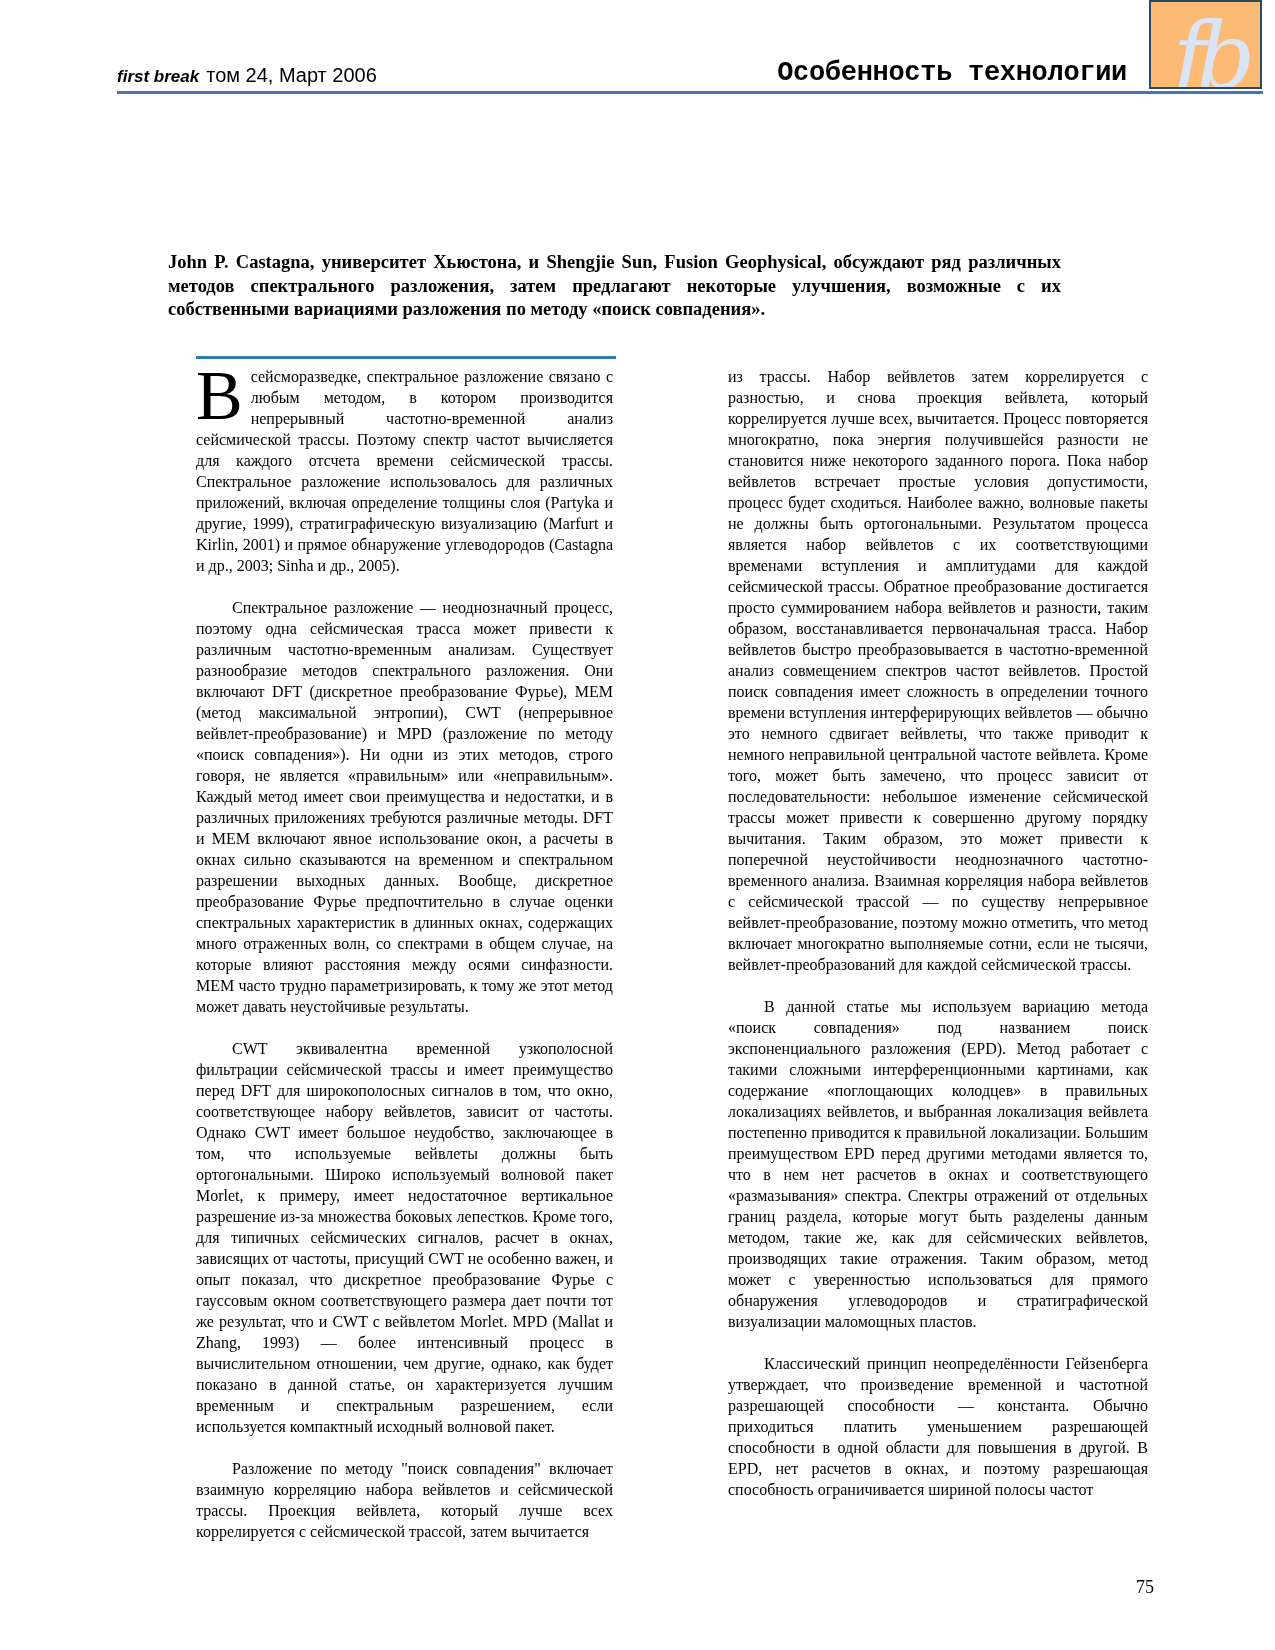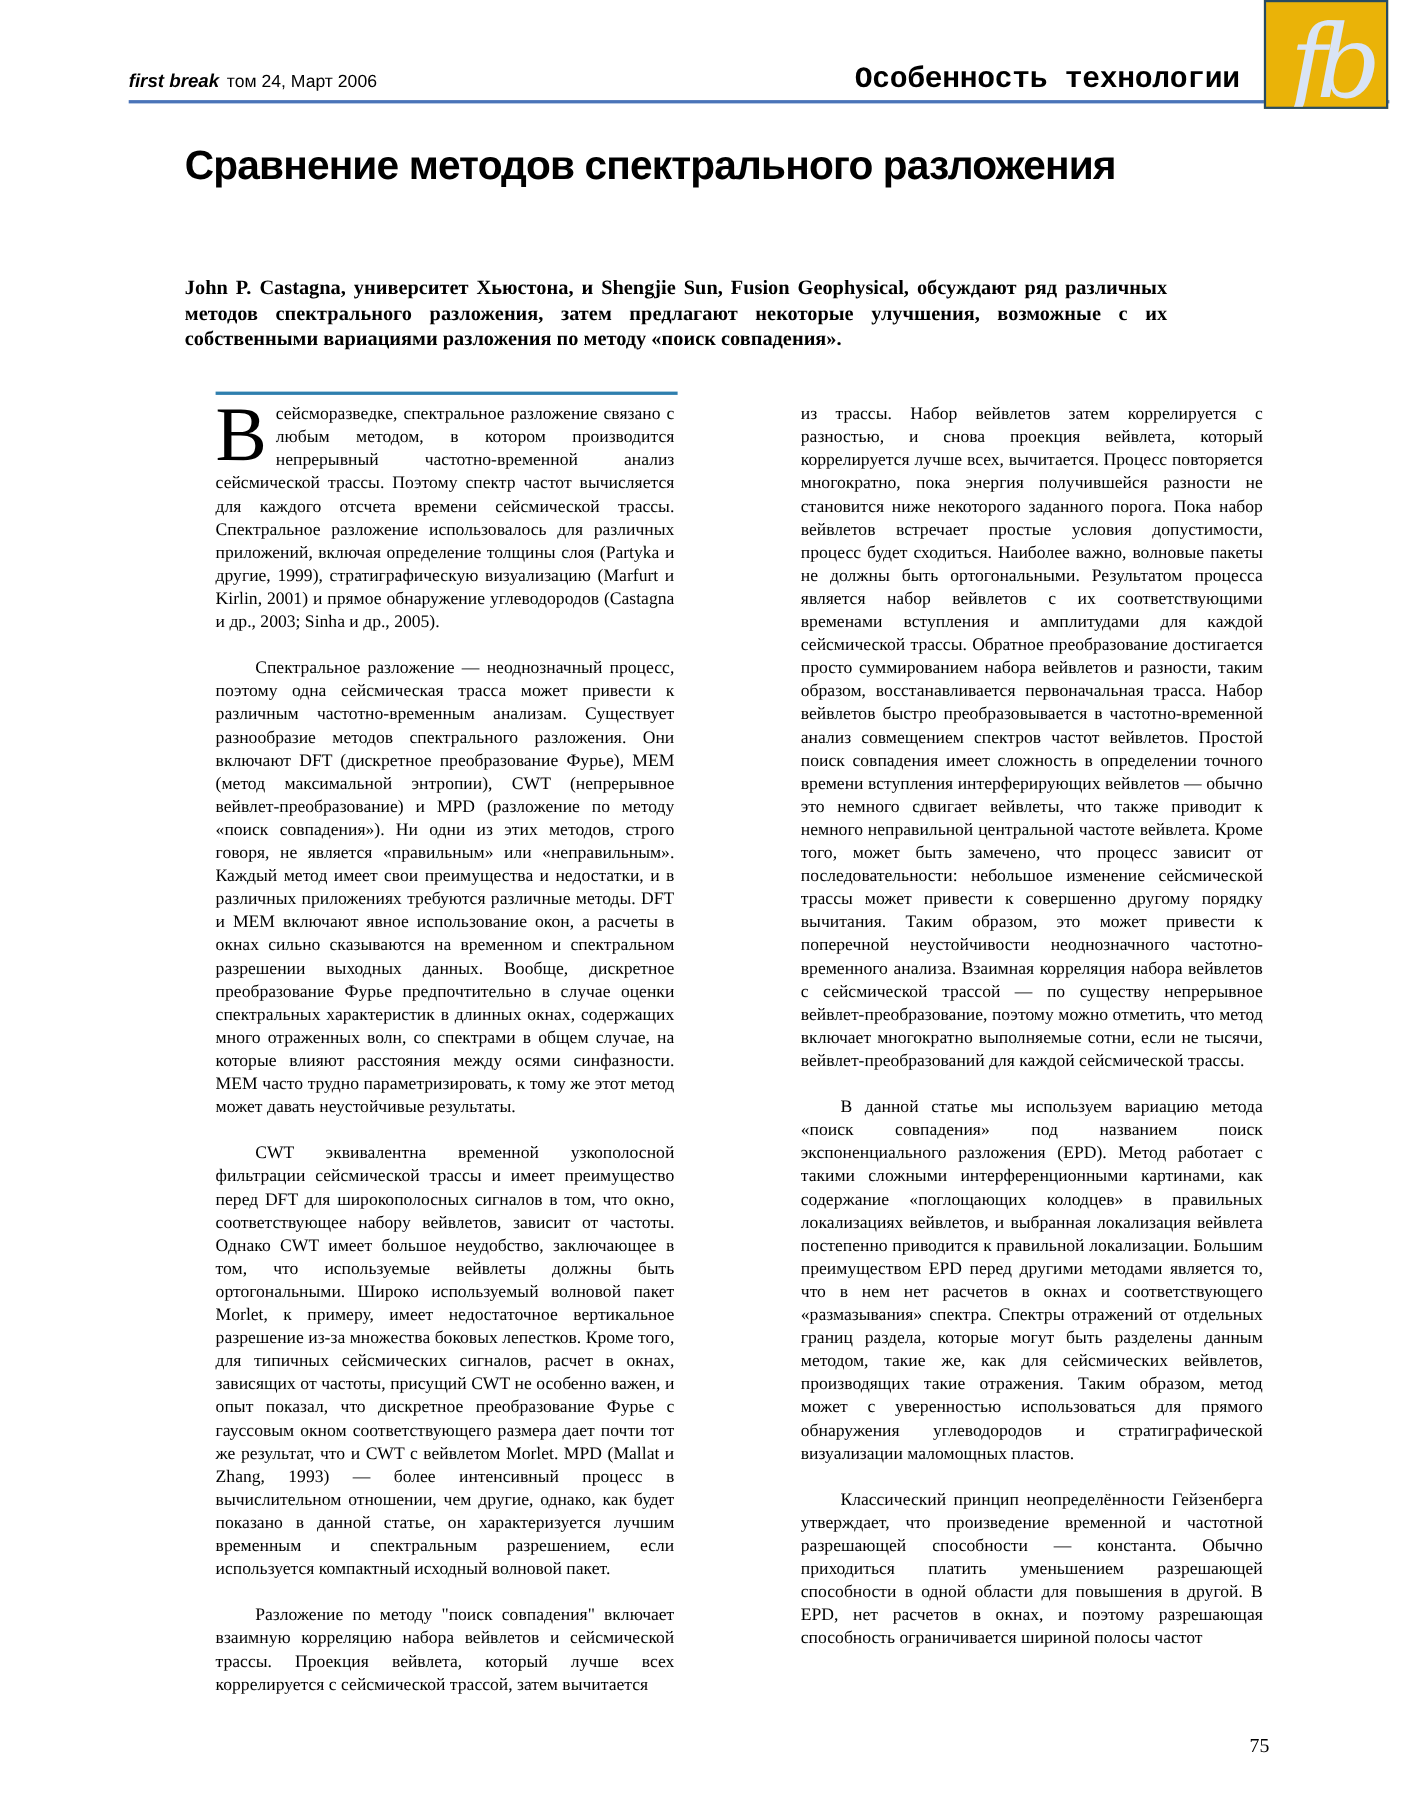--- a/index.html
+++ b/index.html
@@ -12,35 +12,35 @@
     font-family:"Liberation Serif", serif;
     color:#000;
   }
   
   .header-left{
     position:absolute; left:117px; top:64px;
     font-family:"Liberation Sans", sans-serif;
     font-size:16px; white-space:nowrap;
   }
   .journal-name{font-weight:bold; font-style:italic; font-size:17px;}
-  .issue-info{font-size:16px; margin-left:7px;}
+  .issue-info{font-size:20px; margin-left:7px;}
   .header-right{
     position:absolute; right:148px; top:58px;
     font-family:Liberation Mono, monospace;
     font-weight:bold; font-size:27px; letter-spacing:-0.3px;
     white-space:nowrap;
   }
   .header-rule{
     position:absolute; left:117px; top:91px;
     width:1146px; height:3px; background:#4a74b8;
   }
   .logo-box{
     position:absolute; left:1149px; top:0px;
-    width:113px; height:99px;
-    background:#eab308;
+    width:113px; height:89px;
+    background:#fdba74;
     border:2px solid #274b63;
     box-sizing:border-box;
     overflow:hidden;
   }
   .logo-box svg{display:block; margin:-2px 0 0 6px;}
   
   .title{
     position:absolute; left:168px; top:130px;
     font-family:"Liberation Sans", sans-serif;
     font-weight:bold; font-size:37px; letter-spacing:-0.8px;
@@ -100,21 +100,20 @@
   </div>
   <div class="header-right">Особенность технологии</div>
   <div class="header-rule"></div>
 
   <div class="logo-box">
     <svg width="105" height="100" viewBox="0 0 105 100">
       <text x="52" y="88" text-anchor="middle" font-family="DejaVu Serif, serif" font-style="italic" font-size="92" letter-spacing="-10" fill="#d9e4f5">fb</text>
     </svg>
   </div>
 
-  <div class="title">Сравнение методов спектрального разложения</div>
   <div class="byline">John P. Castagna, университет Хьюстона, и Shengjie Sun, Fusion Geophysical, обсуждают ряд различных методов спектрального разложения, затем предлагают некоторые улучшения, возможные с их собственными вариациями разложения по методу «поиск совпадения».</div>
 
   <div class="col-rule"></div>
 
   <div class="col col-left">
     <p class="no-indent"><span class="dropcap">В</span><span>сейсморазведке, спектральное разложение связано с любым методом, в котором производится непрерывный частотно-временной анализ сейсмической трассы. Поэтому спектр частот вычисляется для каждого отсчета времени сейсмической трассы. Спектральное разложение использовалось для различных приложений, включая определение толщины слоя (Partyka и другие, 1999), стратиграфическую визуализацию (Marfurt и Kirlin, 2001) и прямое обнаружение углеводородов (Castagna и др., 2003; Sinha и др., 2005).</span></p>
     <p>Спектральное разложение — неоднозначный процесс, поэтому одна сейсмическая трасса может привести к различным частотно-временным анализам. Существует разнообразие методов спектрального разложения. Они включают DFT (дискретное преобразование Фурье), MEM (метод максимальной энтропии), CWT (непрерывное вейвлет-преобразование) и MPD (разложение по методу «поиск совпадения»). Ни одни из этих методов, строго говоря, не является «правильным» или «неправильным». Каждый метод имеет свои преимущества и недостатки, и в различных приложениях требуются различные методы. DFT и MEM включают явное использование окон, а расчеты в окнах сильно сказываются на временном и спектральном разрешении выходных данных. Вообще, дискретное преобразование Фурье предпочтительно в случае оценки спектральных характеристик в длинных окнах, содержащих много отраженных волн, со спектрами в общем случае, на которые влияют расстояния между осями синфазности. MEM часто трудно параметризировать, к тому же этот метод может давать неустойчивые результаты.</p>
     <p>CWT эквивалентна временной узкополосной фильтрации сейсмической трассы и имеет преимущество перед DFT для широкополосных сигналов в том, что окно, соответствующее набору вейвлетов, зависит от частоты. Однако CWT имеет большое неудобство, заключающее в том, что используемые вейвлеты должны быть ортогональными. Широко используемый волновой пакет Morlet, к примеру, имеет недостаточное вертикальное разрешение из-за множества боковых лепестков. Кроме того, для типичных сейсмических сигналов, расчет в окнах, зависящих от частоты, присущий CWT не особенно важен, и опыт показал, что дискретное преобразование Фурье с гауссовым окном соответствующего размера дает почти тот же результат, что и CWT с вейвлетом Morlet. MPD (Mallat и Zhang, 1993) — более интенсивный процесс в вычислительном отношении, чем другие, однако, как будет показано в данной статье, он характеризуется лучшим временным и спектральным разрешением, если используется компактный исходный волновой пакет.</p>
     <p>Разложение по методу "поиск совпадения" включает взаимную корреляцию набора вейвлетов и сейсмической трассы. Проекция вейвлета, который лучше всех коррелируется с сейсмической трассой, затем вычитается</p>
   </div>

